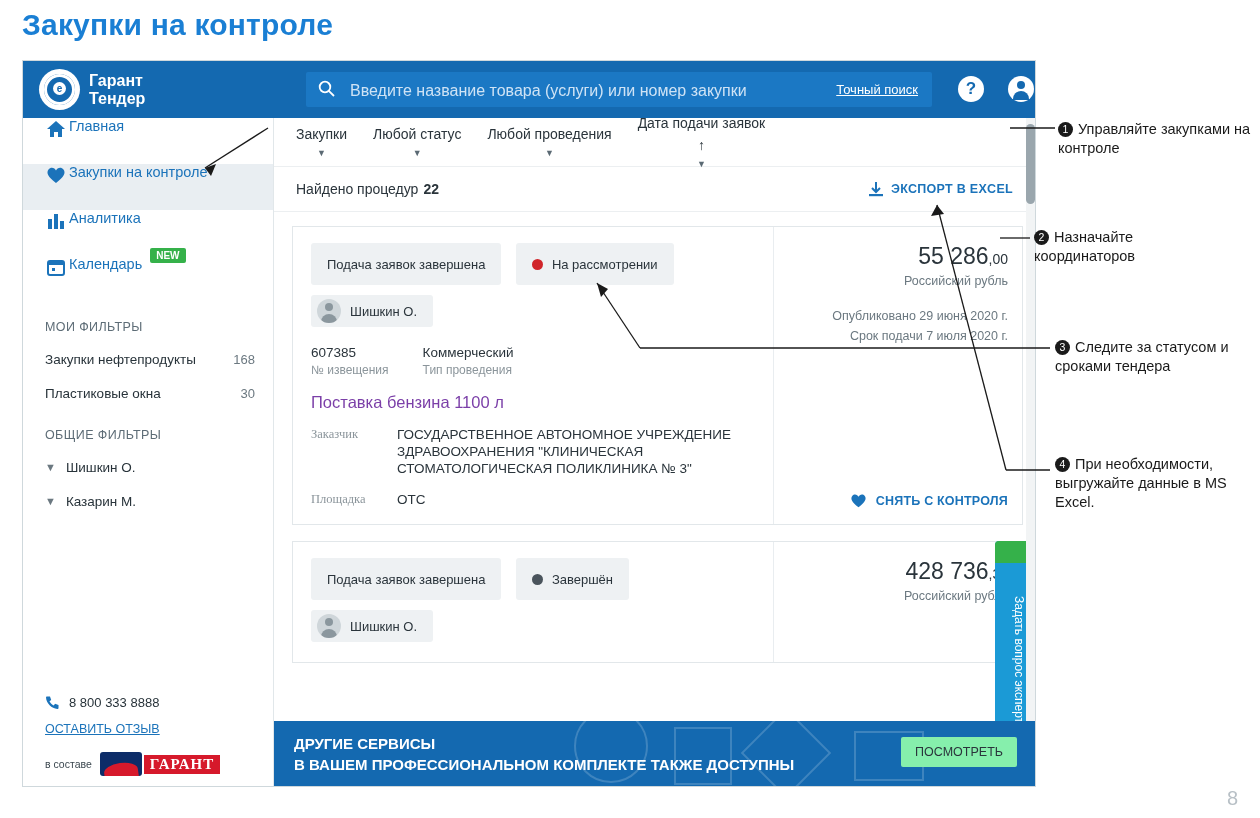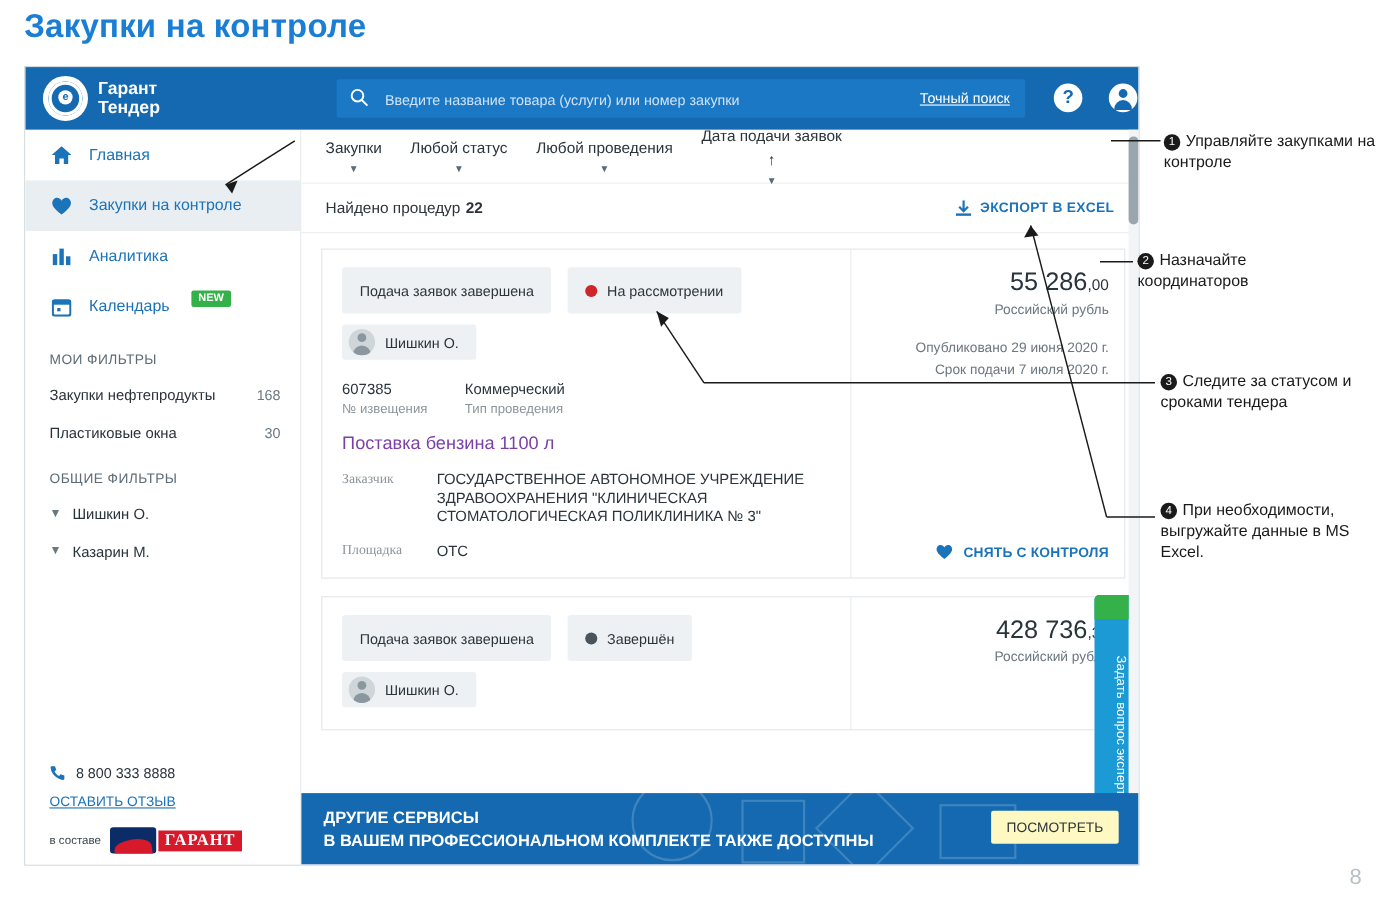--- a/index.html
+++ b/index.html
@@ -40,21 +40,21 @@
   .logo-text{color:#ffffff;font-size:16px;font-weight:bold;line-height:18px;}
   .search-box{
     position:absolute;left:283px;top:11px;width:626px;height:35px;
     background:#1b78c4;border-radius:2px;
   }
   .search-icon{
     position:absolute;left:12px;top:8px;width:17px;height:17px;
   }
   .search-input{
     position:absolute;left:42px;top:0;width:420px;height:35px;
-    background:transparent;border:none;outline:none;color:#ffffff;font-size:13px;
+    background:transparent;border:none;outline:none;color:#ffffff;font-size:16px;
     font-family:"Liberation Sans", sans-serif;
   }
   .search-input::placeholder{color:#cfe3f5;}
   .exact-search{
     position:absolute;right:14px;top:10px;color:#ffffff;font-size:13px;
     text-decoration:underline;cursor:pointer;
   }
   .help-icon{
     position:absolute;left:935px;top:15px;width:26px;height:26px;border-radius:50%;
     background:#ffffff;color:#1469b0;font-size:17px;font-weight:bold;
@@ -69,21 +69,21 @@
   }
   .user-icon .body{
     position:absolute;left:5px;top:15px;width:16px;height:9px;border-radius:8px 8px 0 0;background:#1469b0;
   }
   
   .sidebar{
     position:absolute;left:0;top:57px;width:250px;height:668px;background:#ffffff;
     border-right:1px solid #e1e7ea;
   }
   .nav-item{
-    height:46px;display:flex;align-items:center;gap:14px;padding-left:22px;
+    height:46px;display:flex;align-items:flex-start;gap:2px;padding-left:22px;
     font-size:14.5px;color:#1b73ba;cursor:pointer;position:relative;
   }
   .nav-item.active{background:#e9eef2;}
   .nav-ico{width:22px;height:22px;display:flex;align-items:center;justify-content:center;}
   .badge-new{
     background:#35b14a;color:#ffffff;font-size:10px;font-weight:bold;
     padding:2px 6px;border-radius:2px;margin-left:6px;position:relative;top:-8px;
   }
   .section-label{
     padding:18px 0 8px 22px;font-size:12.5px;color:#5d6c76;letter-spacing:0.4px;
@@ -193,21 +193,21 @@
   }
   
   .promo{
     position:absolute;left:251px;bottom:0;width:761px;height:65px;background:#1469b0;overflow:hidden;
   }
   .promo-text{
     position:absolute;left:20px;top:12px;color:#ffffff;font-size:15px;font-weight:bold;line-height:21px;
     width:600px;
   }
   .promo-btn{
-    position:absolute;right:18px;top:16px;background:#fef9c3;color:#2a343b;font-size:12.5px;
+    position:absolute;right:18px;top:16px;background:#86efac;color:#2a343b;font-size:12.5px;
     padding:8px 14px;border:none;border-radius:2px;cursor:pointer;font-family:"Liberation Sans", sans-serif;
   }
   .promo-shape{position:absolute;opacity:0.18;border:2px solid #ffffff;}
   
   .callout{position:absolute;font-size:14.5px;color:#1a1a1a;line-height:19px;width:195px;}
   .num{
     display:inline-block;width:15px;height:15px;border-radius:50%;background:#1a1a1a;color:#ffffff;
     font-size:10.5px;text-align:center;line-height:15px;margin-right:5px;vertical-align:1px;
   }
   .page-num{position:absolute;right:22px;bottom:8px;color:#b8c0c6;font-size:20px;}

